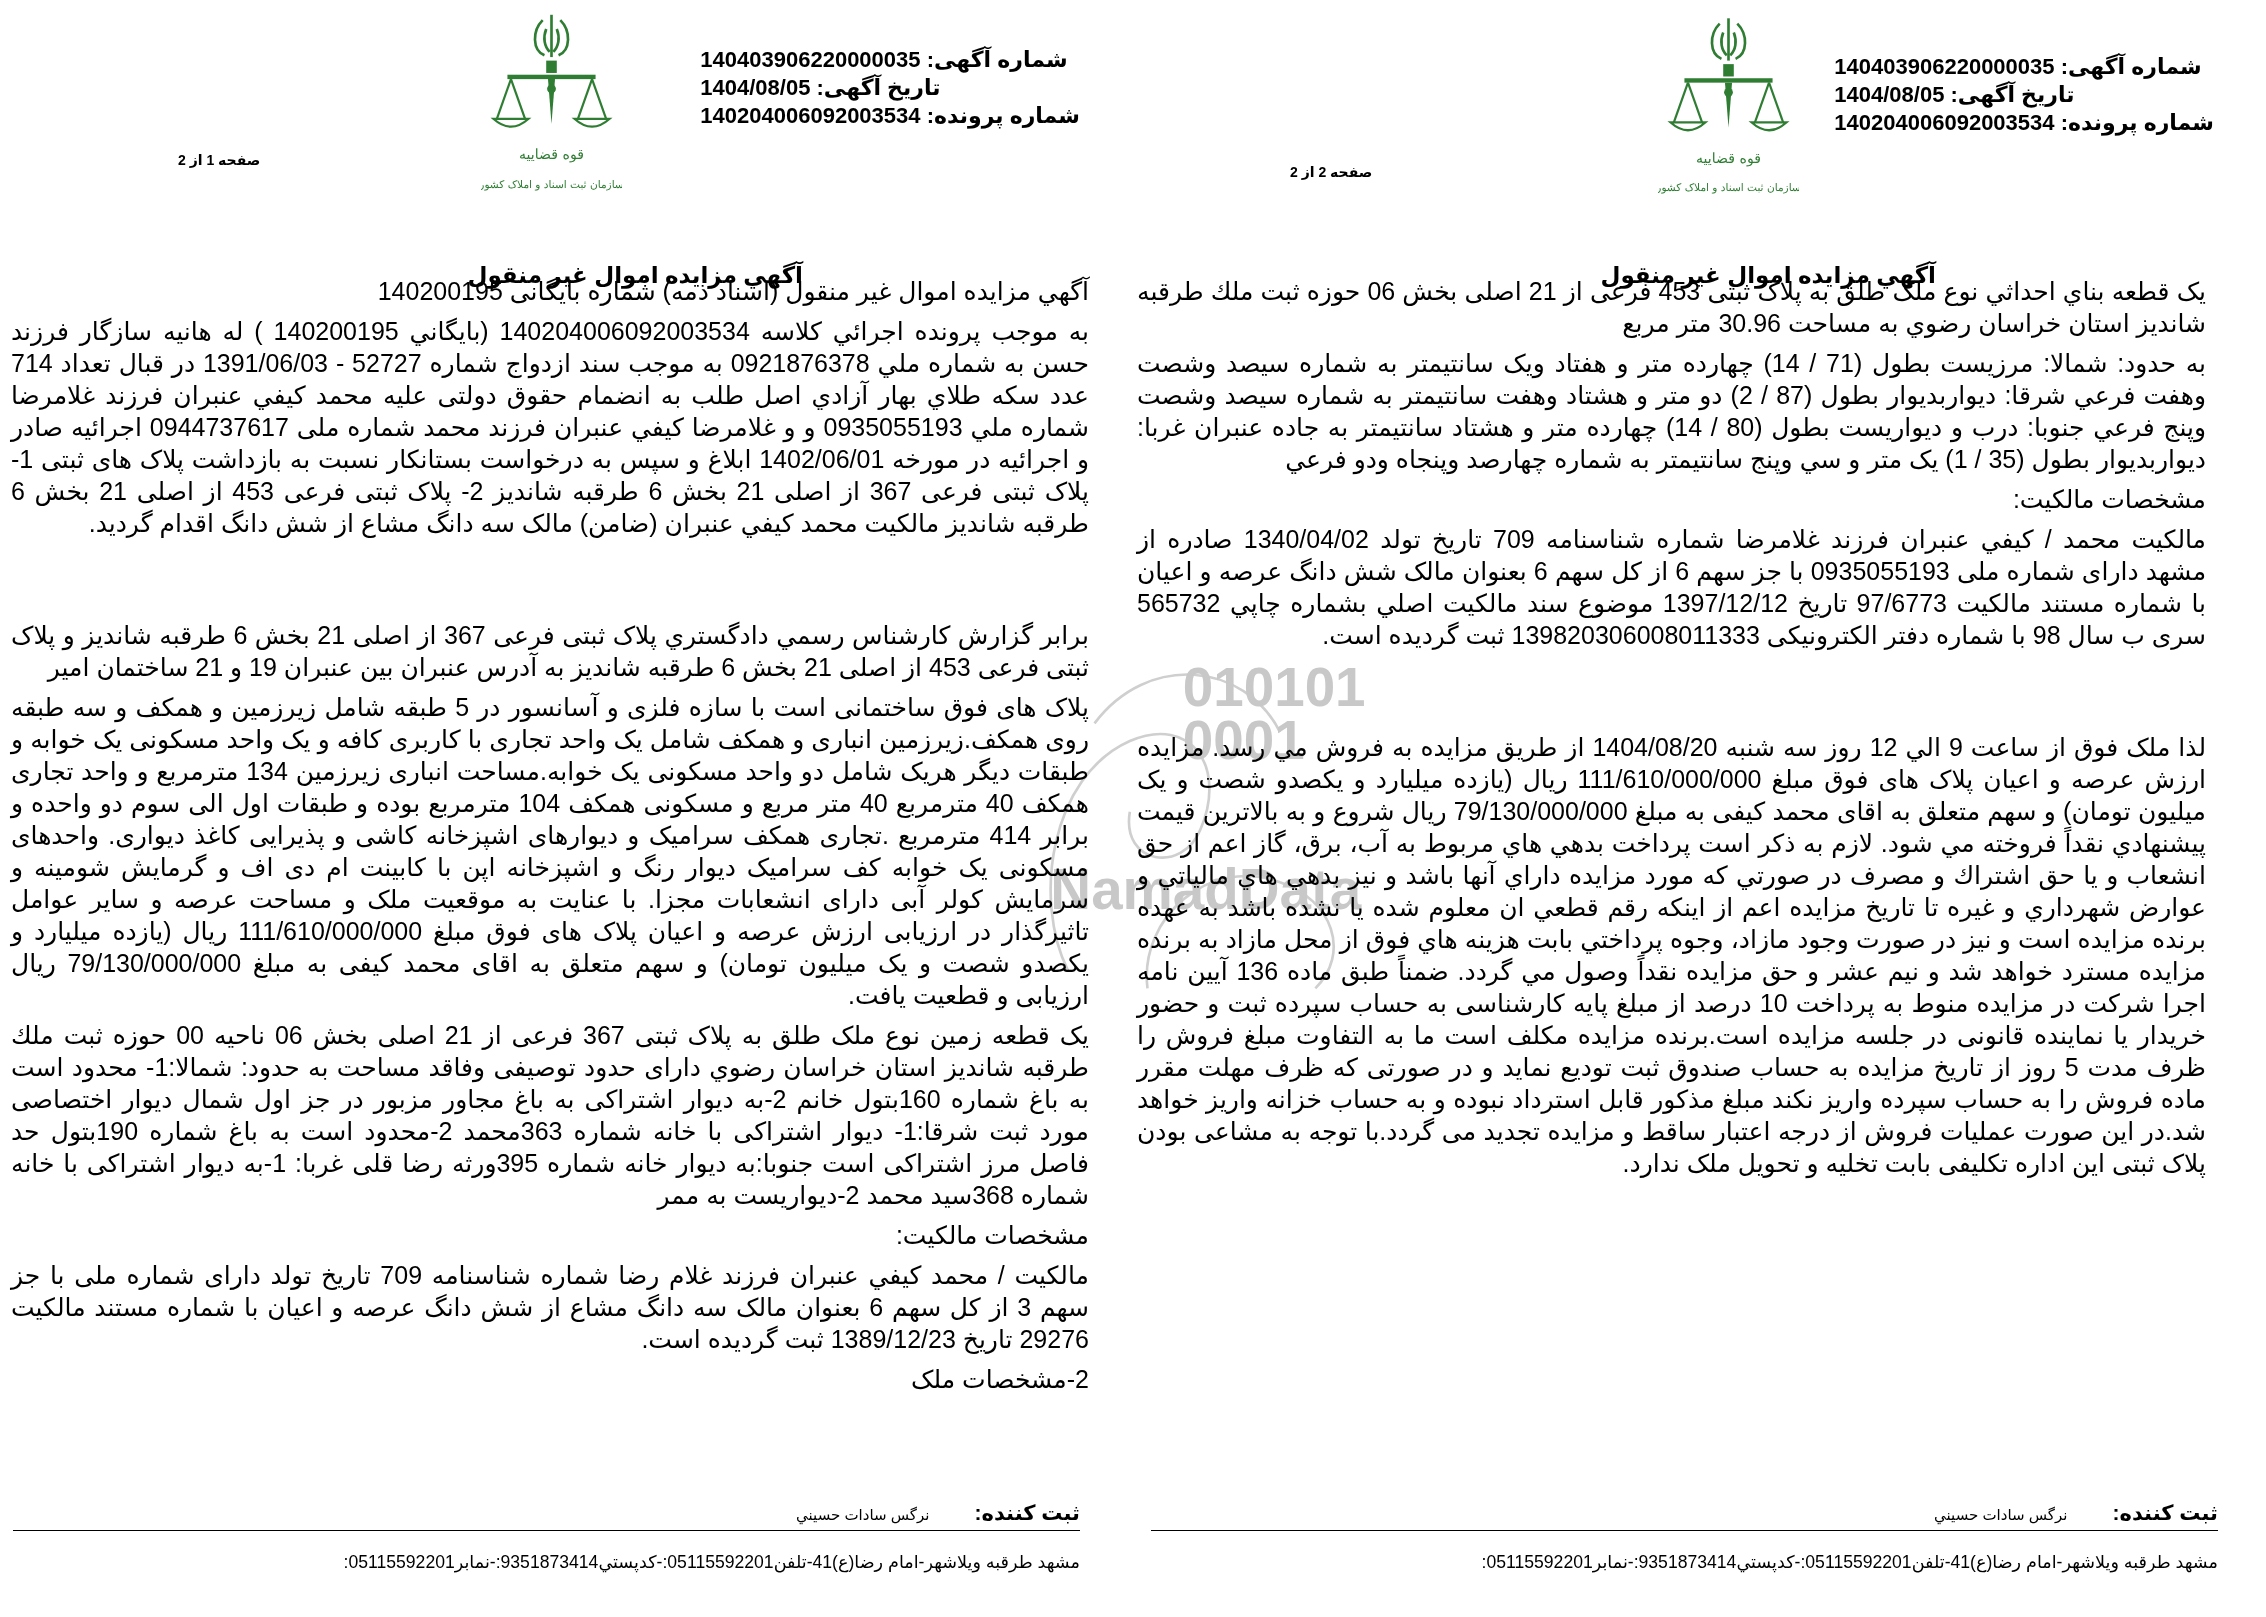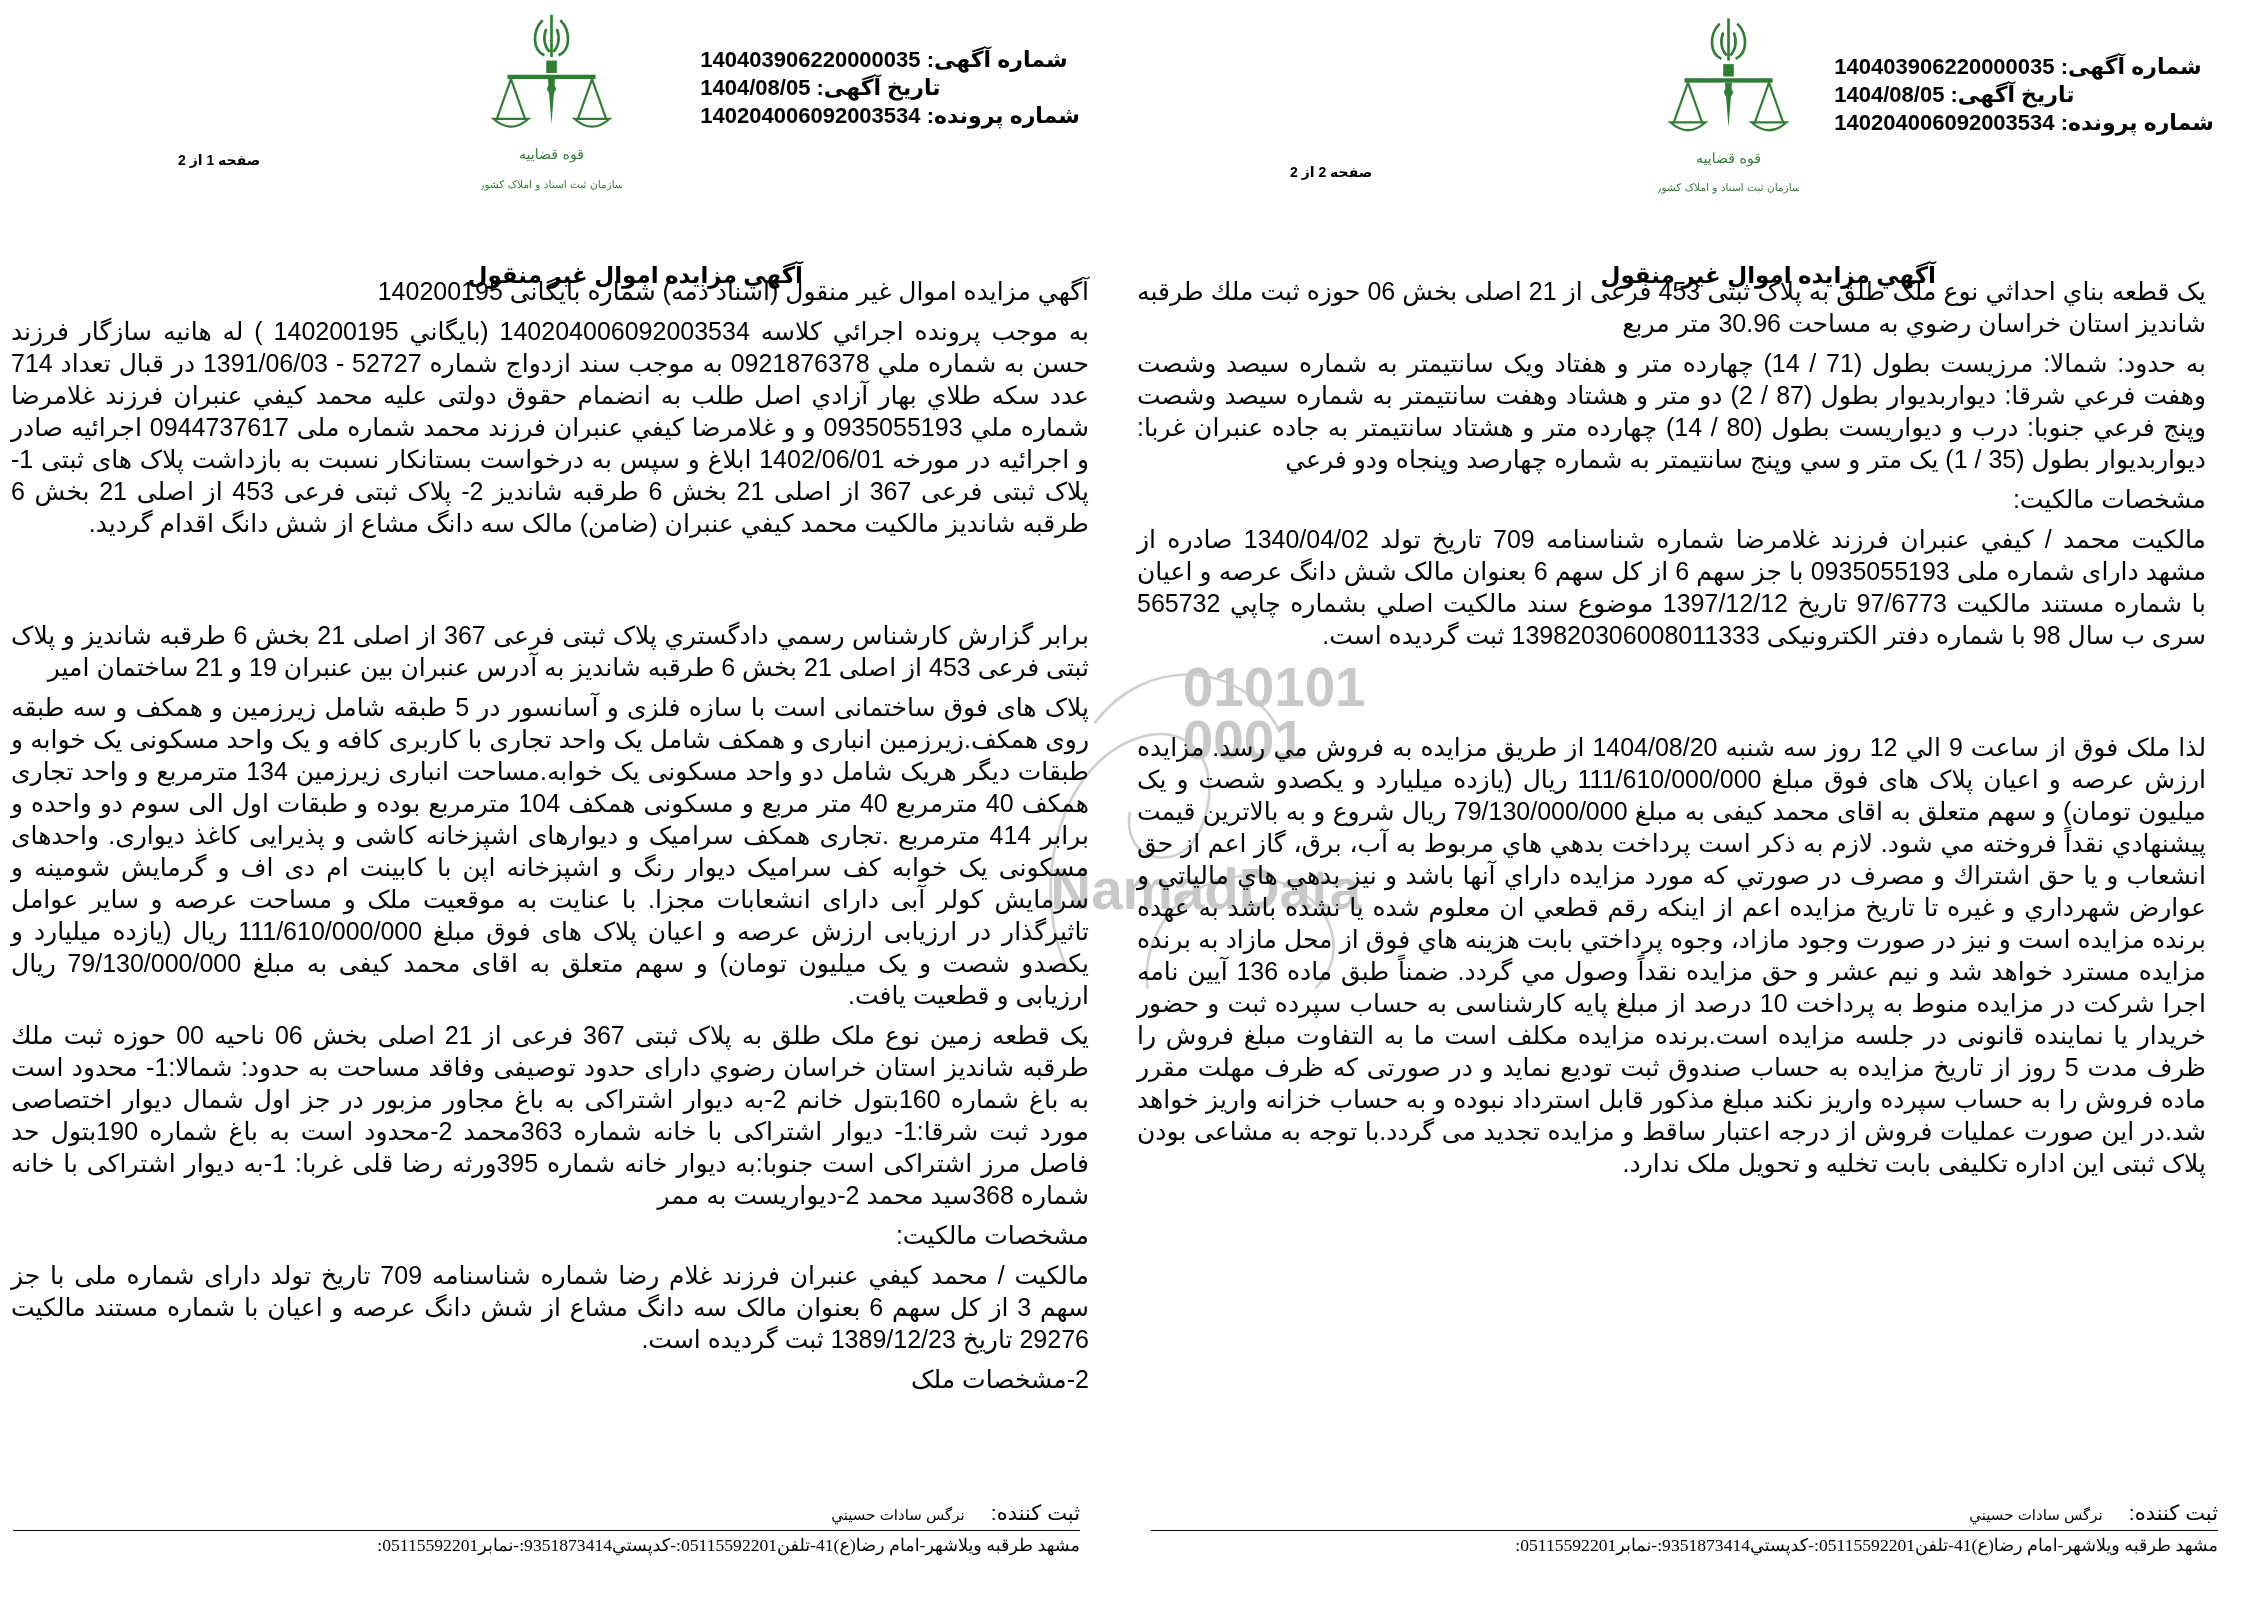--- a/index.html
+++ b/index.html
@@ -26,24 +26,24 @@
   .body { position:absolute; direction:rtl; text-align:justify; text-align-last:right;
           font-size:25px; line-height:32px; letter-spacing:-0.4px; }
   .page.left .body { top:267px; right:32px; width:1094px; }
   .page.right .body { top:267px; right:53px; width:1085px; }
   .body p { margin:8px; }
   .gap2 { height:64px; }
   .footer { position:absolute; top:1500px; direction:rtl; }
   .page.left .footer { right:49px; width:1067px; }
   .page.right .footer { right:49px; width:1067px; }
   .registrar { font-size:18.5px; text-align:right; height:26.5px; line-height:26.5px; }
-  .registrar .lbl { font-size:21px; margin-left:21px; }
+  .registrar .lbl { font-size:21px; margin-left:40px;font-weight:bold; }
   .registrar .name { font-size:15px; }
   .rule { border-top:1.8px solid #000; margin-top:3.5px; }
-  .address { font-size:17.6px; text-align:right; margin-top:4px;font-family:Liberation Serif, serif; }
+  .address { font-size:17.6px; text-align:right; margin-top:21px; }
   .watermark { position:absolute; left:1015px; top:635px; width:371px; height:371px; pointer-events:none; }
   .bi-num { unicode-bidi:embed; }
 </style>
 </head>
 <body>
 
 <svg class="watermark" viewBox="0 0 420 420">
   <g fill="none" stroke="#cfcfcf" stroke-width="3">
     <path d="M60 380 C 20 300, 40 160, 130 120 C 200 90, 240 150, 210 220 C 190 270, 120 260, 130 200"></path>
     <path d="M150 400 C 140 320, 220 250, 300 280 C 360 300, 380 360, 340 400"></path>

